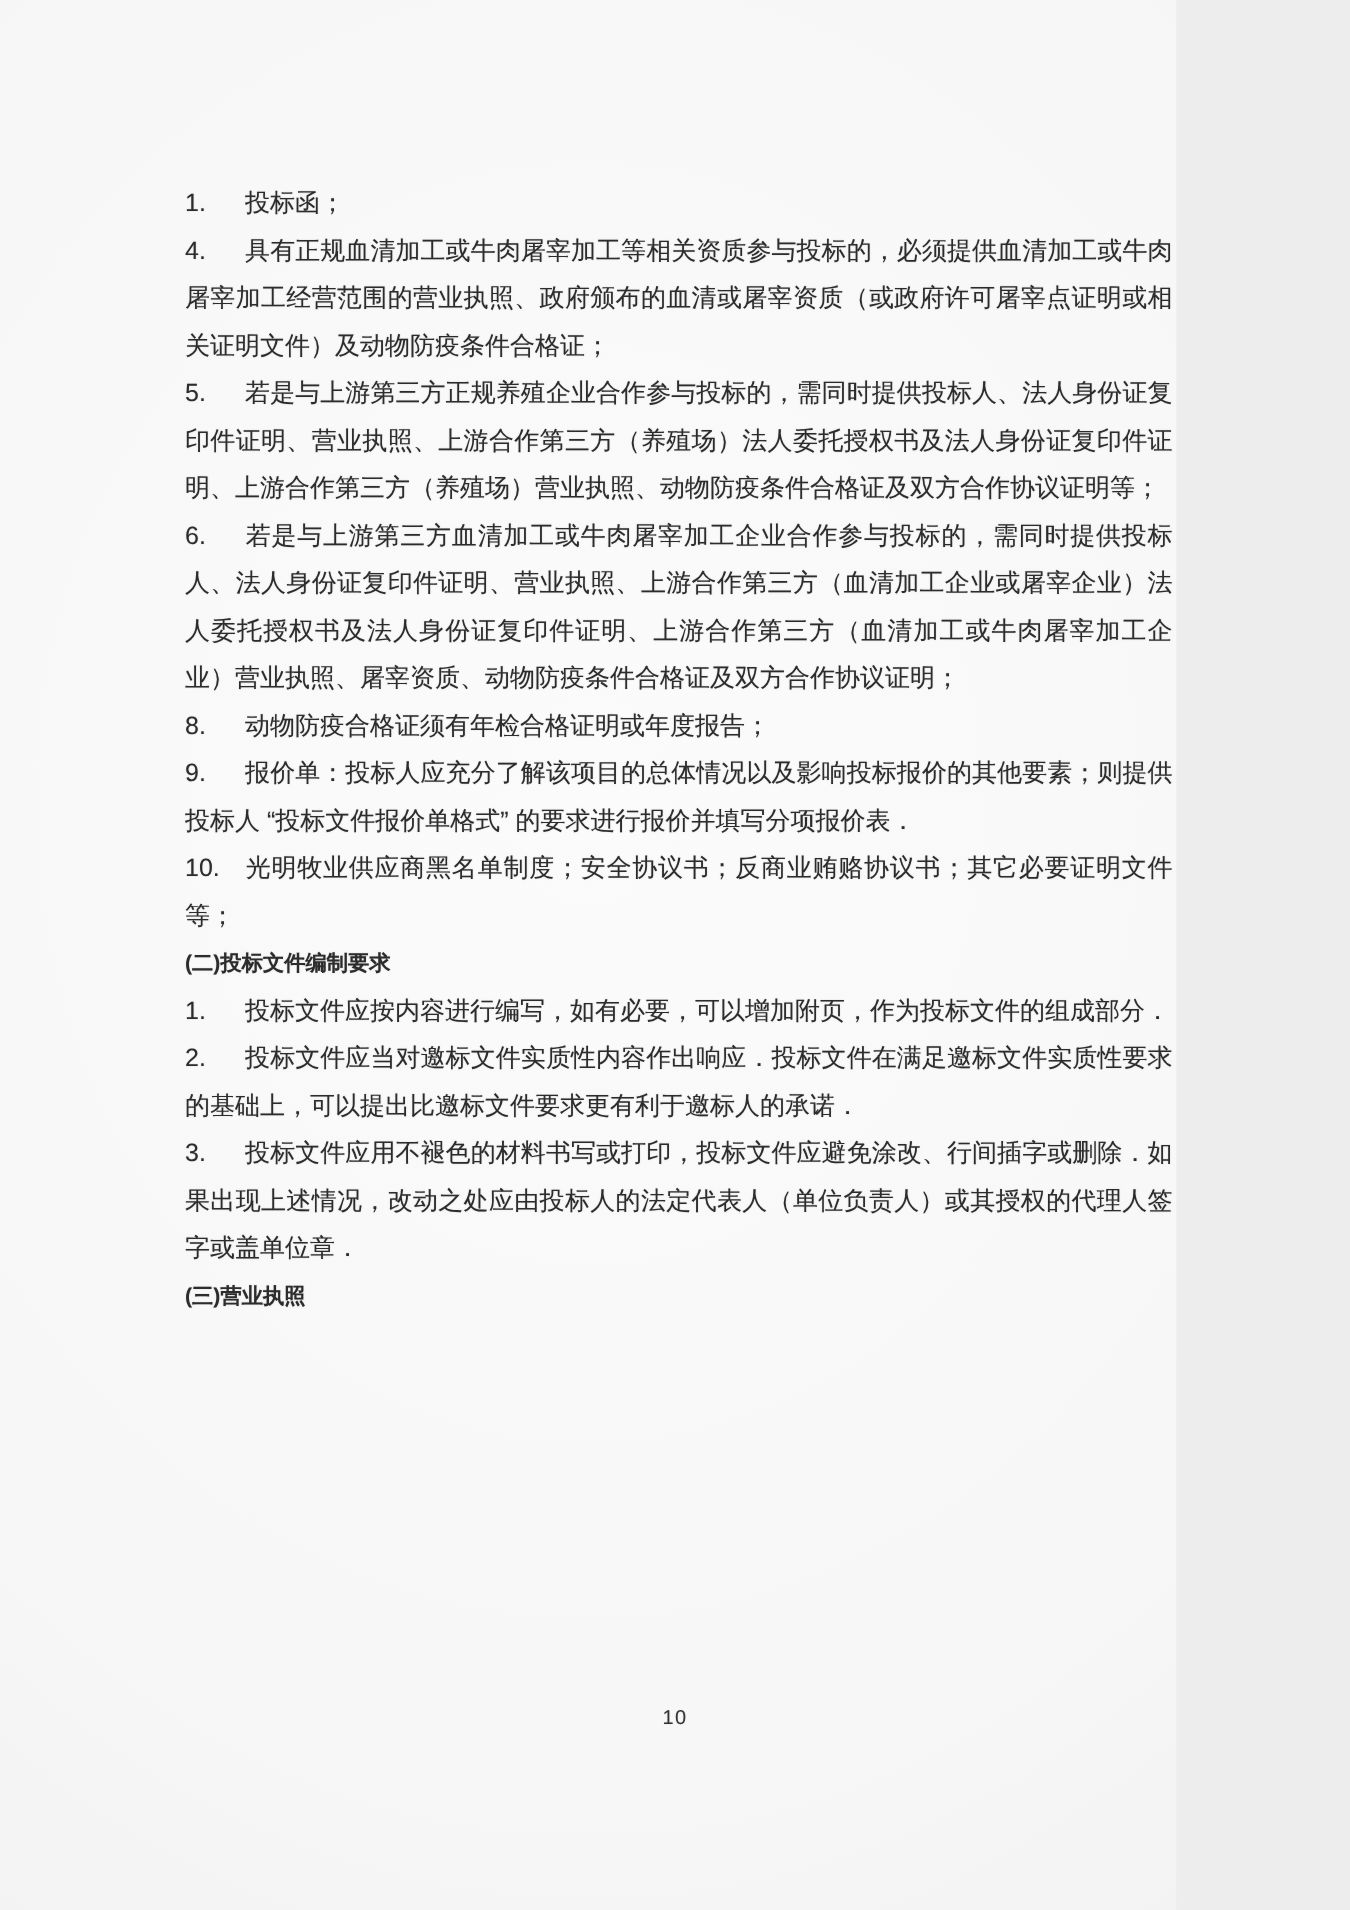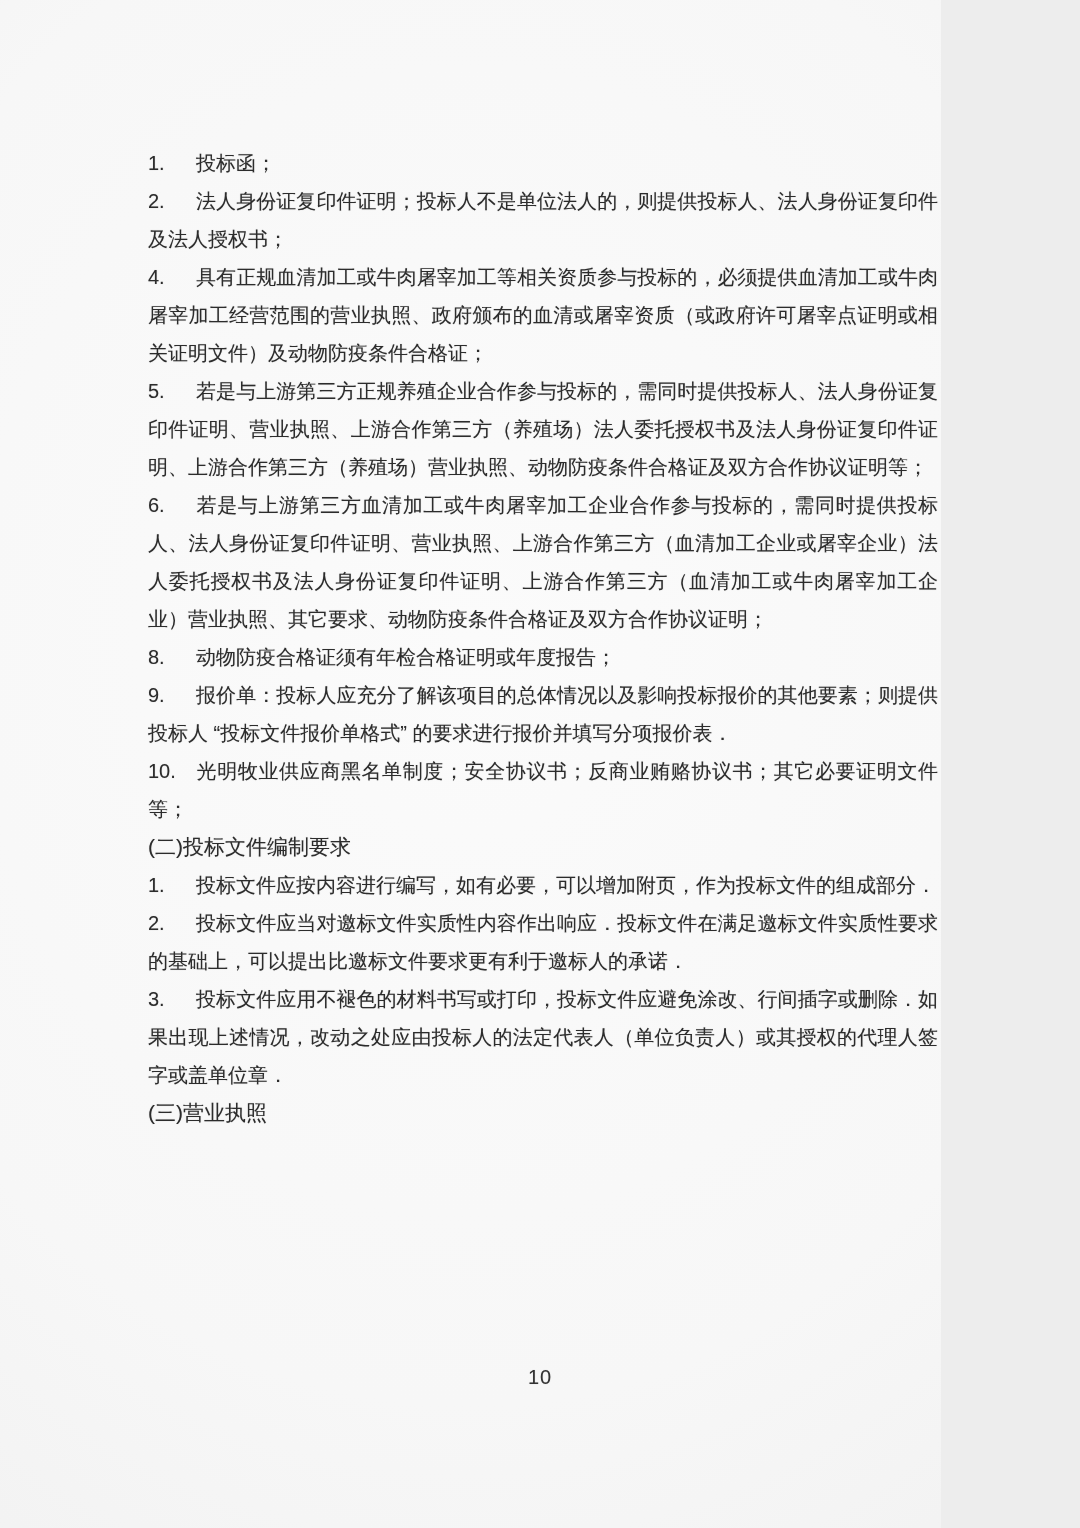--- a/index.html
+++ b/index.html
@@ -34,51 +34,50 @@
   }
   .content p {
     margin: 0;
     text-align-last: left;
   }
   .num {
     display: inline-block;
     width: 48px;
   }
   .heading {
-    font-weight: 400;
-    font-size: 21px;
+    font-weight: 700;
+    font-size: 17px;
   }
   .page-num {
     position: absolute;
     top: 1366px;
     left: 0;
     width: 1080px;
     text-align: center;
-    font-size: 20px;
+    font-size: 16px;
     color: #333333;
     letter-spacing: 1px;
     text-shadow: 0 0 1px rgba(70,70,70,0.3);
   }
 </style>
 </head>
 <body>
 
 <div class="page">
   <div class="content">
 
     <p class="item"><span class="num">1.</span><span class="txt">投标函；</span></p>
 
-    <p class="item"><span class="num">2.</span><span class="txt">法人身份证复印件证明；投标人不是单位法人的，则提供投标人、法人身份证复印件及法人授权书；</span></p>
 
 
     <p class="item"><span class="num">4.</span><span class="txt">具有正规血清加工或牛肉屠宰加工等相关资质参与投标的，必须提供血清加工或牛肉屠宰加工经营范围的营业执照、政府颁布的血清或屠宰资质（或政府许可屠宰点证明或相关证明文件）及动物防疫条件合格证；</span></p>
 
     <p class="item"><span class="num">5.</span><span class="txt">若是与上游第三方正规养殖企业合作参与投标的，需同时提供投标人、法人身份证复印件证明、营业执照、上游合作第三方（养殖场）法人委托授权书及法人身份证复印件证明、上游合作第三方（养殖场）营业执照、动物防疫条件合格证及双方合作协议证明等；</span></p>
 
-    <p class="item"><span class="num">6.</span><span class="txt">若是与上游第三方血清加工或牛肉屠宰加工企业合作参与投标的，需同时提供投标人、法人身份证复印件证明、营业执照、上游合作第三方（血清加工企业或屠宰企业）法人委托授权书及法人身份证复印件证明、上游合作第三方（血清加工或牛肉屠宰加工企业）营业执照、其它要求、动物防疫条件合格证及双方合作协议证明；</span></p>
+    <p class="item"><span class="num">6.</span><span class="txt">若是与上游第三方血清加工或牛肉屠宰加工企业合作参与投标的，需同时提供投标人、法人身份证复印件证明、营业执照、上游合作第三方（血清加工企业或屠宰企业）法人委托授权书及法人身份证复印件证明、上游合作第三方（血清加工或牛肉屠宰加工企业）营业执照、屠宰资质、动物防疫条件合格证及双方合作协议证明；</span></p>
 
 
     <p class="item"><span class="num">8.</span><span class="txt">动物防疫合格证须有年检合格证明或年度报告；</span></p>
 
     <p class="item"><span class="num">9.</span><span class="txt">报价单：投标人应充分了解该项目的总体情况以及影响投标报价的其他要素；则提供投标人 “投标文件报价单格式” 的要求进行报价并填写分项报价表．</span></p>
 
     <p class="item"><span class="num">10.</span><span class="txt">光明牧业供应商黑名单制度；安全协议书；反商业贿赂协议书；其它必要证明文件等；</span></p>
 
     <p class="heading">(二)投标文件编制要求</p>
 

